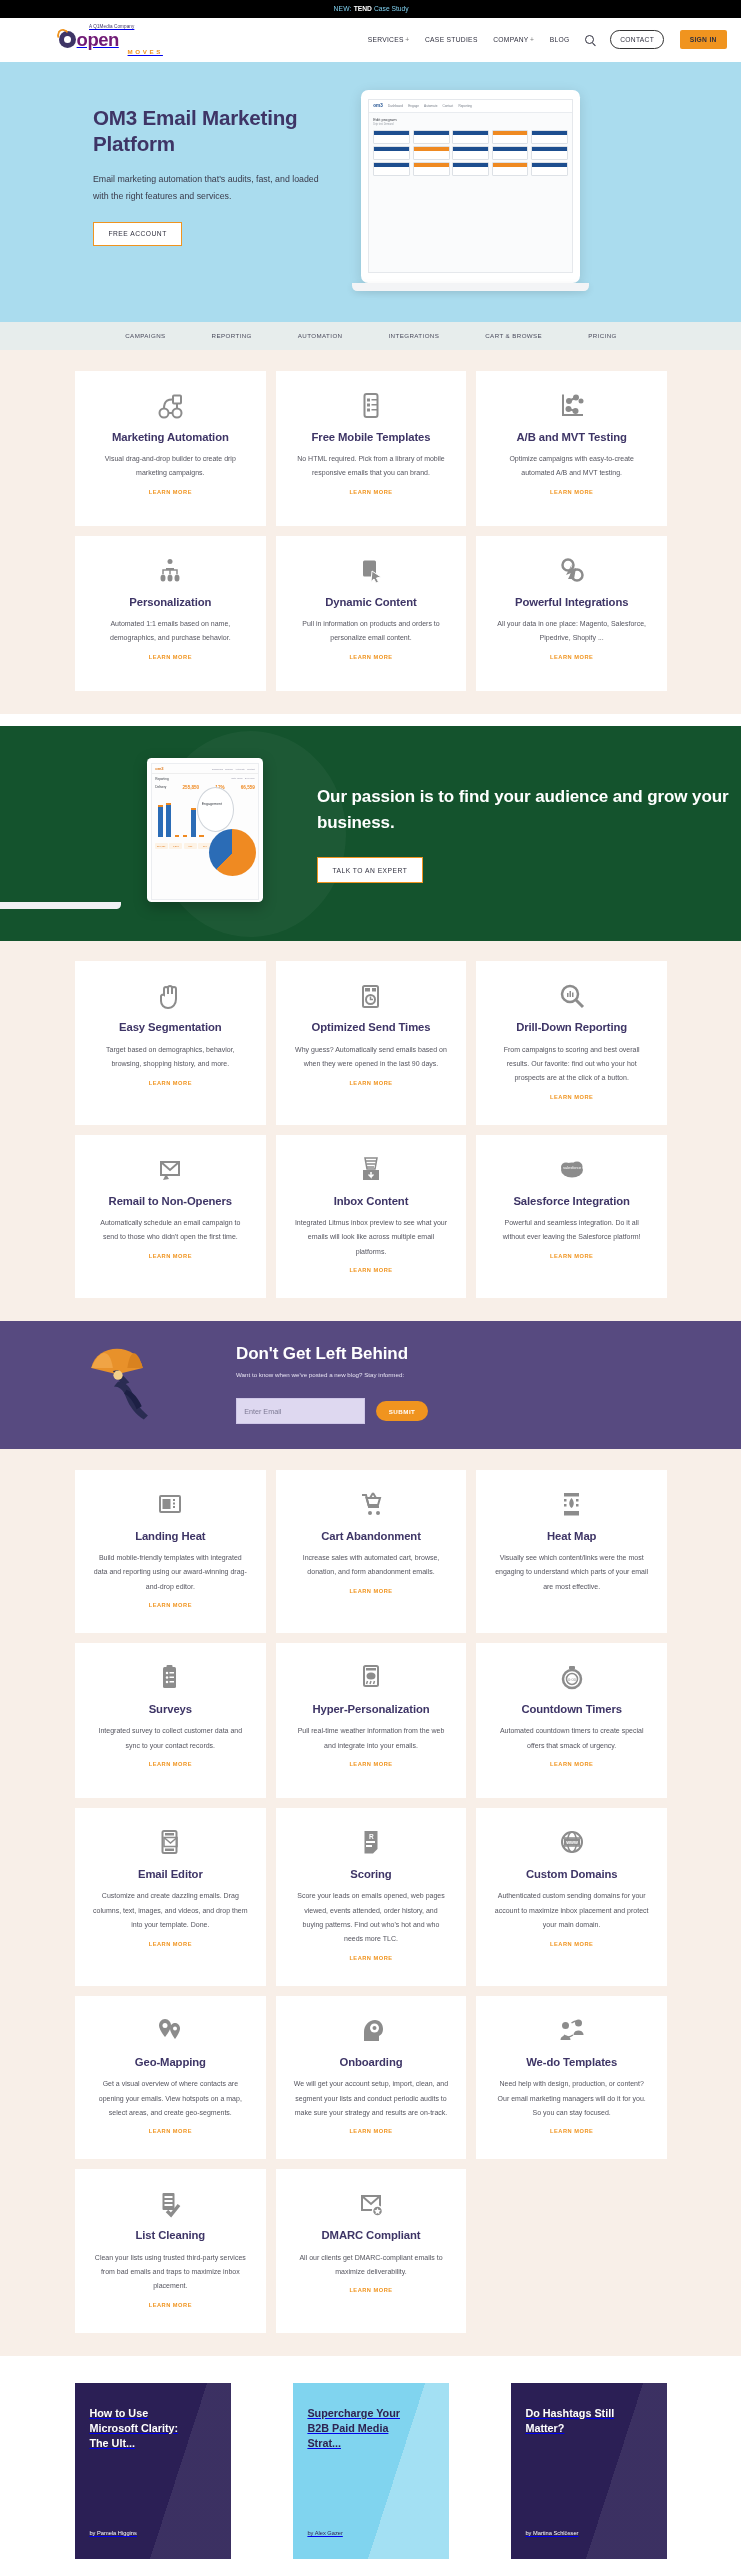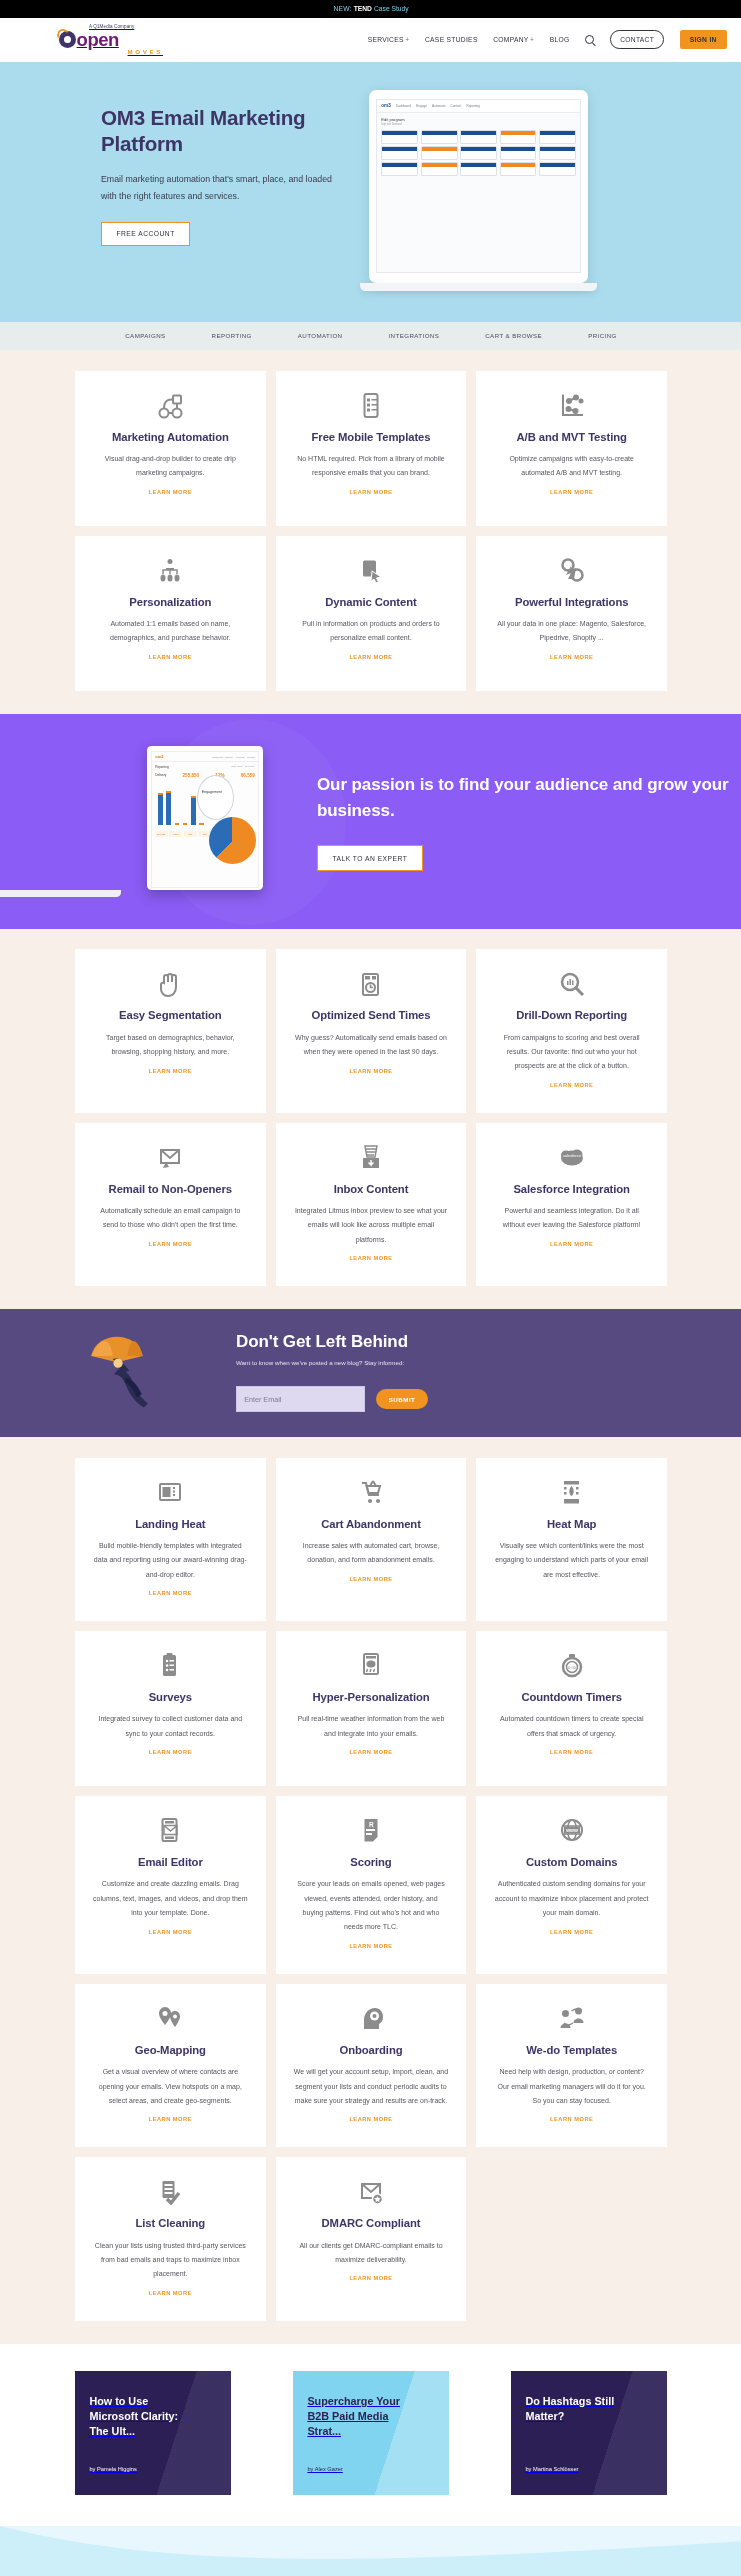--- a/index.html
+++ b/index.html
@@ -27,21 +27,21 @@
 
   nav.mainnav{display:flex;align-items:center;gap:15.5px;margin-left:auto;margin-right:15.5px;}
   nav.mainnav a{font-size:6.7px;color:#2f2f3e;text-decoration:none;letter-spacing:0.3px;white-space:nowrap;}
   nav.mainnav a .plus{color:#777;margin-left:1.5px;}
   .search-icon{width:9.3px;height:9.3px;border:1px solid #2f2f3e;border-radius:50%;position:relative;cursor:pointer;}
   .search-icon:after{content:"";position:absolute;right:-2.6px;bottom:-2.1px;width:4.1px;height:1px;background:#2f2f3e;transform:rotate(45deg);}
   .btn-contact{border:0.5px solid #333;border-radius:9.3px;padding:4.6px 9.3px;font-size:5.7px;letter-spacing:0.4px;color:#2f2f3e;text-decoration:none;}
   .btn-signin{background:#f0941f;border-radius:2.1px;padding:5.7px 9.8px;font-size:5.7px;letter-spacing:0.4px;color:#fff;text-decoration:none;font-weight:bold;}
 
   
-  .hero{background:#aadcee;padding:28px 8px 31px;display:flex;}
+  .hero{background:#aadcee;padding:28px 0 31px;display:flex;}
   .hero-left{margin-left:93px;width:242px;padding-top:15.5px;}
   .hero h1{font-size:20.6px;line-height:1.25;color:#3e3566;font-weight:bold;letter-spacing:-0.2px;}
   .hero p{font-size:8.8px;line-height:1.9;color:#3a3a4a;margin-top:14.4px;}
   .btn-free{display:inline-block;margin-top:17.5px;border:1px solid #f0941f;background:#fff;color:#2f2f3e;padding:7.7px 14.4px;font-size:6.7px;letter-spacing:0.5px;text-decoration:none;}
   .hero-right{margin-left:26px;position:relative;}
   .tablet{width:219px;height:193px;background:#fff;border-radius:7.2px;padding:9.3px 7.2px;box-shadow:0 3.1px 12.4px rgba(0,0,0,.12);}
   .tablet-screen{width:100%;height:100%;background:#fafbfc;border:0.5px solid #e5e8ec;overflow:hidden;position:relative;}
   .tb-top{height:13.4px;background:#fff;border-bottom:0.5px solid #e9ecf0;display:flex;align-items:center;gap:5.2px;padding:0 4.1px;}
   .tb-om3{font-size:4.6px;font-weight:bold;color:#1d4e8f;}
   .tb-mi{font-size:3.1px;color:#7a818c;}
@@ -62,21 +62,21 @@
   .sec-cream{background:#f8efe8;padding:20.6px 0 23px;}
   .grid3{width:592px;margin:0 auto;display:grid;grid-template-columns:repeat(3,1fr);gap:10px;}
   .card{background:#fff;padding:21.6px 17.5px 24px;text-align:center;min-height:155px;}
   .card .ico{height:27px;display:flex;align-items:center;justify-content:center;margin-bottom:11.3px;}
   .card .ico svg{fill:#8c8c8c;}
   .card h3{font-size:11.3px;color:#3e3566;font-weight:bold;margin-bottom:9.3px;letter-spacing:-0.1px;}
   .card p{font-size:7px;line-height:2.05;color:#55555f;}
   .card a.lm{display:inline-block;margin-top:8.2px;font-size:5.7px;font-weight:bold;letter-spacing:0.5px;color:#f0941f;text-decoration:none;}
 
   
-  .passion{background:#8b5cf6;padding:32px 0;display:flex;align-items:center;position:relative;overflow:hidden;}
+  .passion{background:#14532d;padding:32px 0;display:flex;align-items:center;position:relative;overflow:hidden;margin-top:12px;}
   .passion .blob{position:absolute;left:155px;top:5.2px;width:191px;height:206px;border-radius:50%;background:rgba(255,255,255,.04);}
   .p-tab{margin-left:147px;width:116px;background:#fff;border-radius:4.6px;padding:5.2px 4.1px 2.1px;position:relative;z-index:2;box-shadow:0 4.1px 13.4px rgba(0,0,0,.25);}
   .p-screen{background:#fdfdfd;border:0.5px solid #eceef1;height:137px;overflow:hidden;position:relative;}
   .p-head{display:flex;justify-content:space-between;align-items:center;padding:2.1px 3.1px;border-bottom:0.5px solid #eee;}
   .p-om3{font-size:4.1px;font-weight:bold;color:#e07b1f;}
   .p-nav{font-size:2.3px;color:#99a;}
   .p-row{display:flex;justify-content:space-between;padding:3.1px 3.1px 1px;}
   .p-lab{font-size:3.1px;color:#3c4048;}
   .p-num{font-size:4.6px;color:#ef8a22;font-weight:bold;}
   .p-num.b{color:#ef8a22;}
@@ -101,21 +101,21 @@
   .behind-right h2{color:#fff;font-size:17px;font-weight:bold;letter-spacing:-0.1px;}
   .behind-right p{color:#e7e3f2;font-size:6.2px;margin-top:6.2px;}
   .sub-form{display:flex;align-items:center;gap:11.3px;margin-top:20.6px;}
   .sub-form input{width:129px;height:26px;background:#ded8f0;border:1px solid #cfc7e8;padding:0 7.2px;font-size:7.2px;color:#6c6a87;font-family:"Liberation Sans",sans-serif;}
   .sub-form input::placeholder{color:#7d7a94;}
   .btn-submit{background:#f0941f;border:none;border-radius:11.3px;color:#fff;font-size:6.2px;font-weight:bold;letter-spacing:0.5px;padding:6.7px 12.4px;cursor:pointer;font-family:"Liberation Sans",sans-serif;}
 
   
   .blogsec{background:#fff;padding:27px 0 31px;}
   .blog-grid{width:592px;margin:0 auto;display:grid;grid-template-columns:repeat(3,1fr);gap:62px;}
-  .bcard{height:124px;position:relative;overflow:hidden;padding:23px 14.4px;display:flex;flex-direction:column;justify-content:space-between;}
+  .bcard{height:176px;position:relative;overflow:hidden;padding:23px 14.4px;display:flex;flex-direction:column;justify-content:space-between;}
   .bcard.dark{background:#2b1f55;}
   .bcard.light{background:#80d4ef;}
   .bcard .sheen{position:absolute;inset:0;background:linear-gradient(108deg,transparent 0 62%,rgba(255,255,255,.08) 62% 100%);}
   .bcard.light .sheen{background:linear-gradient(108deg,transparent 0 62%,rgba(255,255,255,.28) 62% 100%);}
   .bcard h4{position:relative;font-size:10.8px;line-height:1.42;color:#fff;font-weight:bold;max-width:82%;}
   .bcard.light h4{color:#2d2352;}
   .bcard .byline{position:relative;font-size:5.7px;color:#fff;}
   .bcard.light .byline{color:#2d2352;}
 
   
@@ -153,21 +153,21 @@
     <a href="#"><span>BLOG</span></a>
     <span class="search-icon"></span>
     <a href="#" class="btn-contact">CONTACT</a>
     <a href="#" class="btn-signin">SIGN IN</a>
   </nav>
 </header>
 
 <section class="hero">
   <div class="hero-left">
     <h1>OM3 Email Marketing Platform</h1>
-    <p>Email marketing automation that's smart, place, and loaded with the right features and services.</p>
+    <p>Email marketing automation that's audits, fast, and loaded with the right features and services.</p>
     <a href="#" class="btn-free">FREE ACCOUNT</a>
   </div>
   <div class="hero-right">
     <div class="tablet">
       <div class="tablet-screen">
         <div class="tb-top">
           <span class="tb-om3">om3</span>
           <span class="tb-mi">Dashboard</span>
           <span class="tb-mi">Engage</span>
           <span class="tb-mi">Automate</span>

